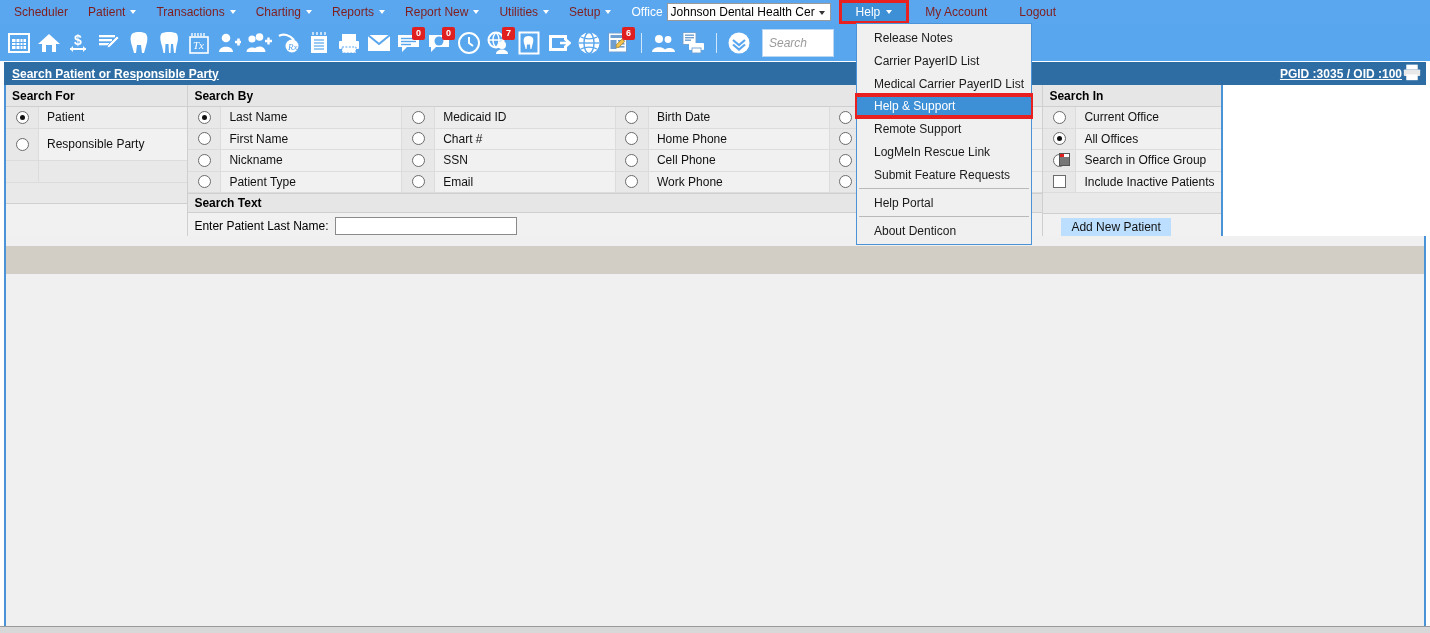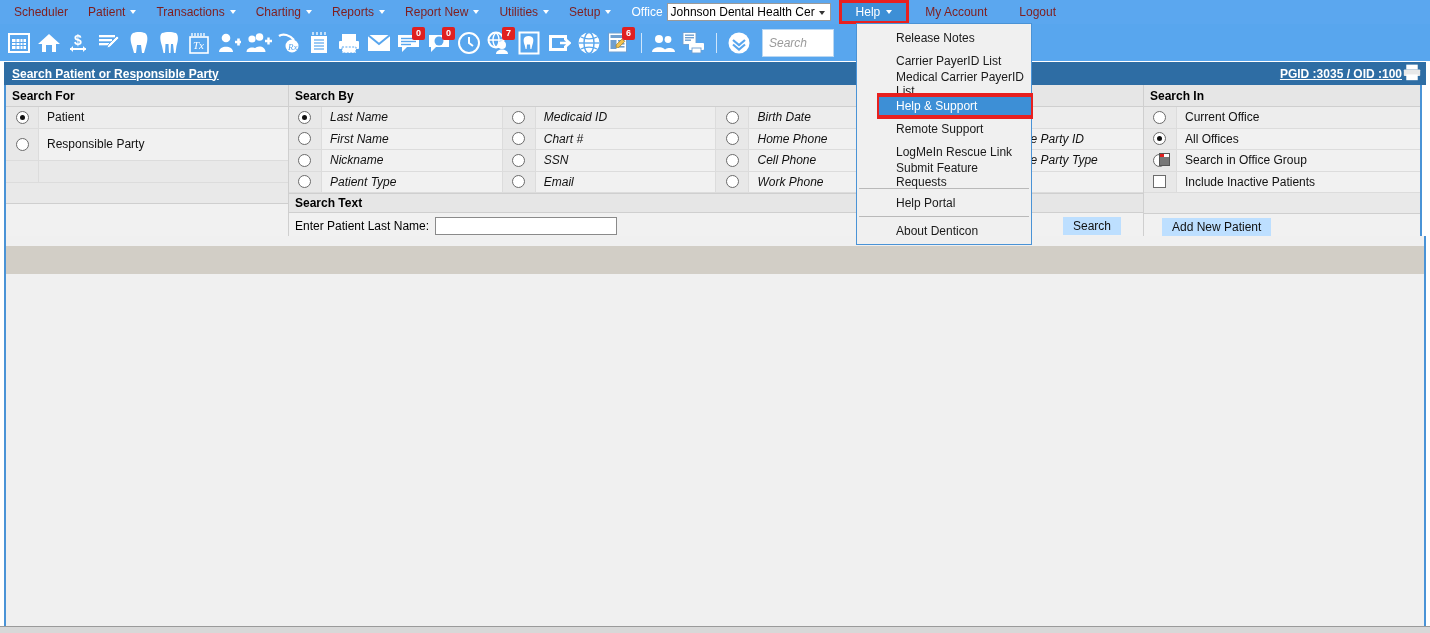--- a/index.html
+++ b/index.html
@@ -78,21 +78,20 @@
     z-index: 50;
     font-size: 12px;
     padding: 2px 0;
   }
   .dd-item {
     height: 23px;
     display: flex; align-items: center;
     padding-left: 17px;
     color: #1a1a1a;
     background: #f0f0f0;
-    margin-left: 22px;
   }
   .dd-item.selected {
     background: #3d8fd6;
     color: #ffffff;
     border-top: 2px solid #e8201f;
     border-bottom: 2px solid #e8201f;
     outline: 2px solid #e8201f;
     outline-offset: 0px;
     position: relative;
     z-index: 2;
@@ -154,21 +153,21 @@
     color: #ffffff;
     font-size: 12px; font-weight: bold;
     padding: 0 4px 0 8px;
     text-decoration: underline;
   }
   .titlebar .pgid { display: flex; align-items: center; }
 
   
   .panel {
     position: absolute; left: 4px; top: 85px;
-    width: 1418px; height: 151px;
+    width: 1219px; height: 151px;
     background: #f1f1f1;
     border-left: 2px solid #4a93d6;
     border-right: 2px solid #4a93d6;
     display: flex;
   }
   .col {
     border-right: 1px solid #cfcfcf;
     height: 151px;
   }
   .col.nolineright { border-right: none; }
@@ -224,21 +223,21 @@
   .checkbox {
     width: 13px; height: 13px;
     border: 1px solid #6b6b6b;
     background: #ffffff;
     display: inline-block;
   }
   .lbl { padding-left: 8px; white-space: nowrap; }
 
   
   .pairgrid { display: flex; }
-  .pcol { border-right: 1px solid #dcdcdc; font-style: italic; }
+  .pcol { border-right: 1px solid #dcdcdc; }
   .pcol:last-child { border-right: none; }
 
   .searchtext-head {
     height: 20px;
     background: #e6e6e6;
     border-top: 1px solid #cfcfcf;
     border-bottom: 1px solid #cfcfcf;
     display: flex; align-items: center;
     padding-left: 6px;
     font-size: 12px; font-weight: bold;

